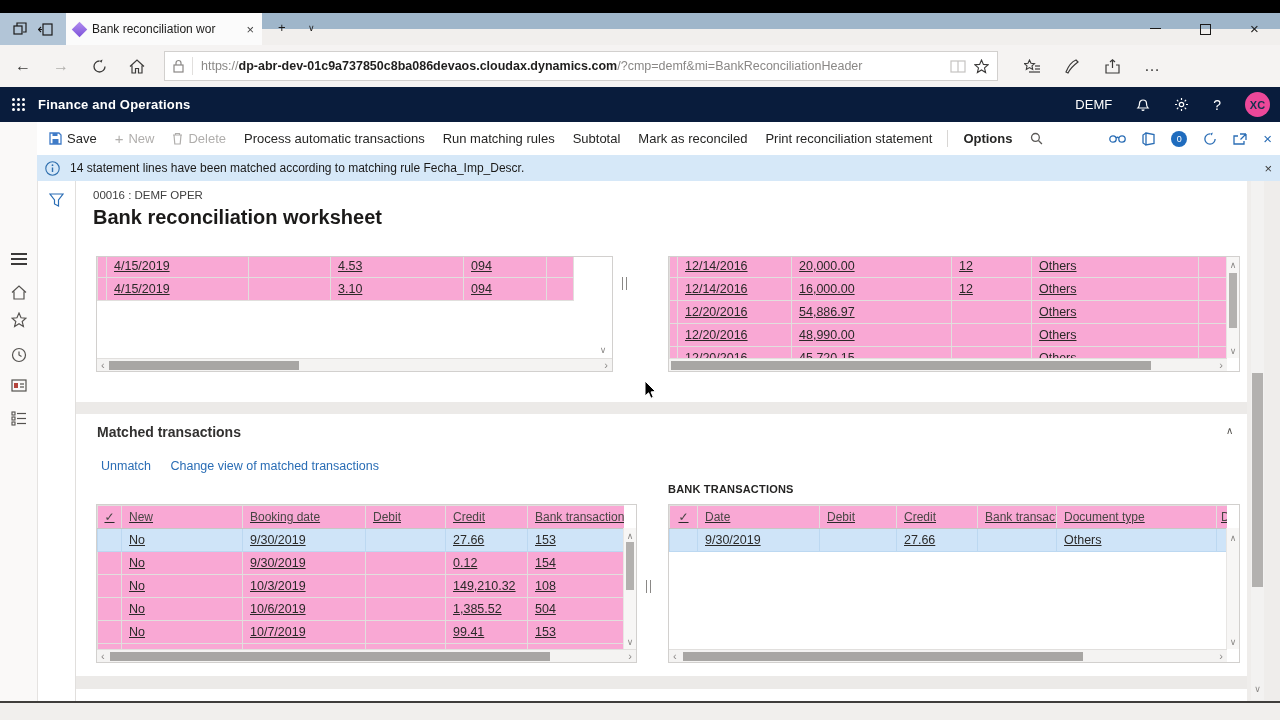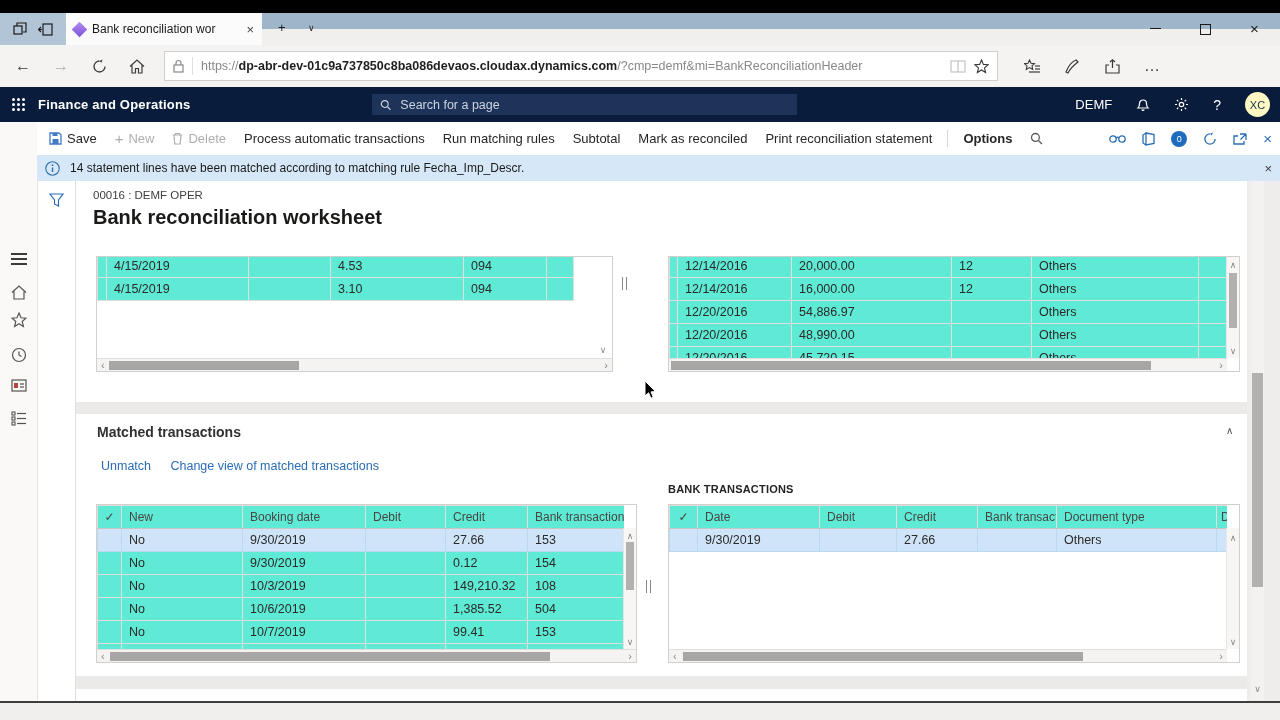--- a/index.html
+++ b/index.html
@@ -26,21 +26,21 @@
   
   .d365bar{left:0;top:87px;width:1280px;height:35px;background:#091c3c;display:flex;align-items:center;color:#fff;}
   .waffle{width:13px;height:13px;margin:0 13px 0 12px;display:grid;grid-template-columns:repeat(3,3px);grid-template-rows:repeat(3,3px);gap:2px;}
   .waffle i{background:#fff;border-radius:50%;}
   .appname{font-size:13px;font-weight:700;letter-spacing:.2px;}
   .navsearch{position:absolute;left:372px;top:7px;width:425px;height:21px;background:#1e3359;display:flex;align-items:center;padding:0 8px;gap:7px;box-sizing:border-box;}
   .navsearch input{background:transparent;border:0;outline:0;color:#cdd5e2;font-size:12.5px;font-family:"Liberation Sans",sans-serif;width:100%;}
   .navsearch input::placeholder{color:#cdd5e2;}
   .d365right{position:absolute;right:0;top:0;height:35px;display:flex;align-items:center;gap:0;}
   .d365right>div{padding:0 12px;font-size:13px;}
-  .avatar{width:25px;height:25px;border-radius:50%;background:#fef9c3;color:#15314f;font-size:11px;font-weight:400;display:flex;align-items:center;justify-content:center;}
+  .avatar{width:25px;height:25px;border-radius:50%;background:#ec4899;color:#15314f;font-size:11px;font-weight:700;display:flex;align-items:center;justify-content:center;}
 
   
   .actionpane{left:37px;top:122px;width:1243px;height:33px;background:#fff;display:flex;align-items:center;font-size:13px;color:#262625;}
   .ap-item{margin:0 9px;white-space:nowrap;display:flex;align-items:center;gap:5px;}
   .ap-item.disabled{color:#b0aeac;}
   .ap-sep{width:1px;height:17px;background:#d8d6d4;margin:0 6px;}
   .ap-right{position:absolute;right:8px;top:0;height:33px;display:flex;align-items:center;gap:16px;}
   .blue{color:#2a6db5;}
   .badge{position:relative;width:16px;height:16px;border-radius:50%;background:#1f6cbe;color:#fff;font-size:9px;display:flex;align-items:center;justify-content:center;}
 
@@ -66,21 +66,21 @@
   .caption{font-size:11.5px;color:#404040;}
   .pagetitle{font-size:20px;font-weight:700;color:#1b1a19;}
   .subtitle{font-size:13.5px;font-weight:700;color:#323130;}
 
   
   .band{background:#eceae8;}
 
   
   .gridbox{position:absolute;background:#fff;border:1px solid #d2d0ce;box-sizing:border-box;}
   .gclip{position:absolute;left:0;right:0;top:0;bottom:13px;overflow:hidden;}
-  table.grid{border-collapse:collapse;table-layout:fixed;background:#5eead4;font-size:12.5px;color:#2b2a29;}
+  table.grid{border-collapse:collapse;table-layout:fixed;background:#f9a8d4;font-size:12.5px;color:#2b2a29;text-decoration:underline;}
   .grid td,.grid th{border:1px solid #e1dfdd;padding:0 7px;height:22px;line-height:22px;white-space:nowrap;overflow:hidden;text-align:left;font-weight:400;box-sizing:border-box;}
   .grid thead th{color:#484644;font-size:12px;border-bottom:1px solid #c8c6c4;}
   .num{text-align:right;}
   tr.sel td{background:#cfe4f8;border-color:#bcd8f1;}
   .hscroll{position:absolute;left:0;bottom:0;height:13px;background:#f4f3f2;border-top:1px solid #e1dfdd;box-sizing:border-box;}
   .hthumb{position:absolute;top:2px;height:9px;background:#a8a6a4;}
   .sarrow{position:absolute;color:#8a8886;font-size:11px;line-height:13px;top:0;}
   .vrail{position:absolute;right:0;width:12px;background:#f7f6f5;border-left:1px solid #e8e6e4;}
   .vchev{position:absolute;width:12px;text-align:center;color:#8a8886;font-size:9px;}
   .vthumb{position:absolute;left:2px;width:8px;background:#b3b1af;}
@@ -187,27 +187,20 @@
         <i></i>
         <i></i>
         <i></i>
         <i></i>
         <i></i>
         <i></i>
         <i></i>
         <i></i>
       </div>
     <span class="appname">Finance and Operations</span>
-    <div class="navsearch">
-      <svg width="12" height="12" viewBox="0 0 12 12">
-          <circle cx="5" cy="5" r="3.6" fill="none" stroke="#cdd5e2" stroke-width="1.2"></circle>
-          <line x1="7.8" y1="7.8" x2="11" y2="11" stroke="#cdd5e2" stroke-width="1.2"></line>
-        </svg>
-      <input placeholder="Search for a page" style="">
-    </div>
     <div class="d365right">
       <div>DEMF</div>
       <div>
         <svg width="14" height="15" viewBox="0 0 14 15">
             <path d="M2 11 C3 10 3.5 8.5 3.5 6.5 a3.5 3.5 0 0 1 7 0 C10.5 8.5 11 10 12 11 Z" fill="none" stroke="#fdfdfd" stroke-width="1.2"></path>
             <path d="M5.8 12.5 a1.3 1.3 0 0 0 2.4 0" fill="none" stroke="#fdfdfd" stroke-width="1.2"></path>
           </svg>
       </div>
       <div>
         <svg width="15" height="15" viewBox="0 0 15 15">

